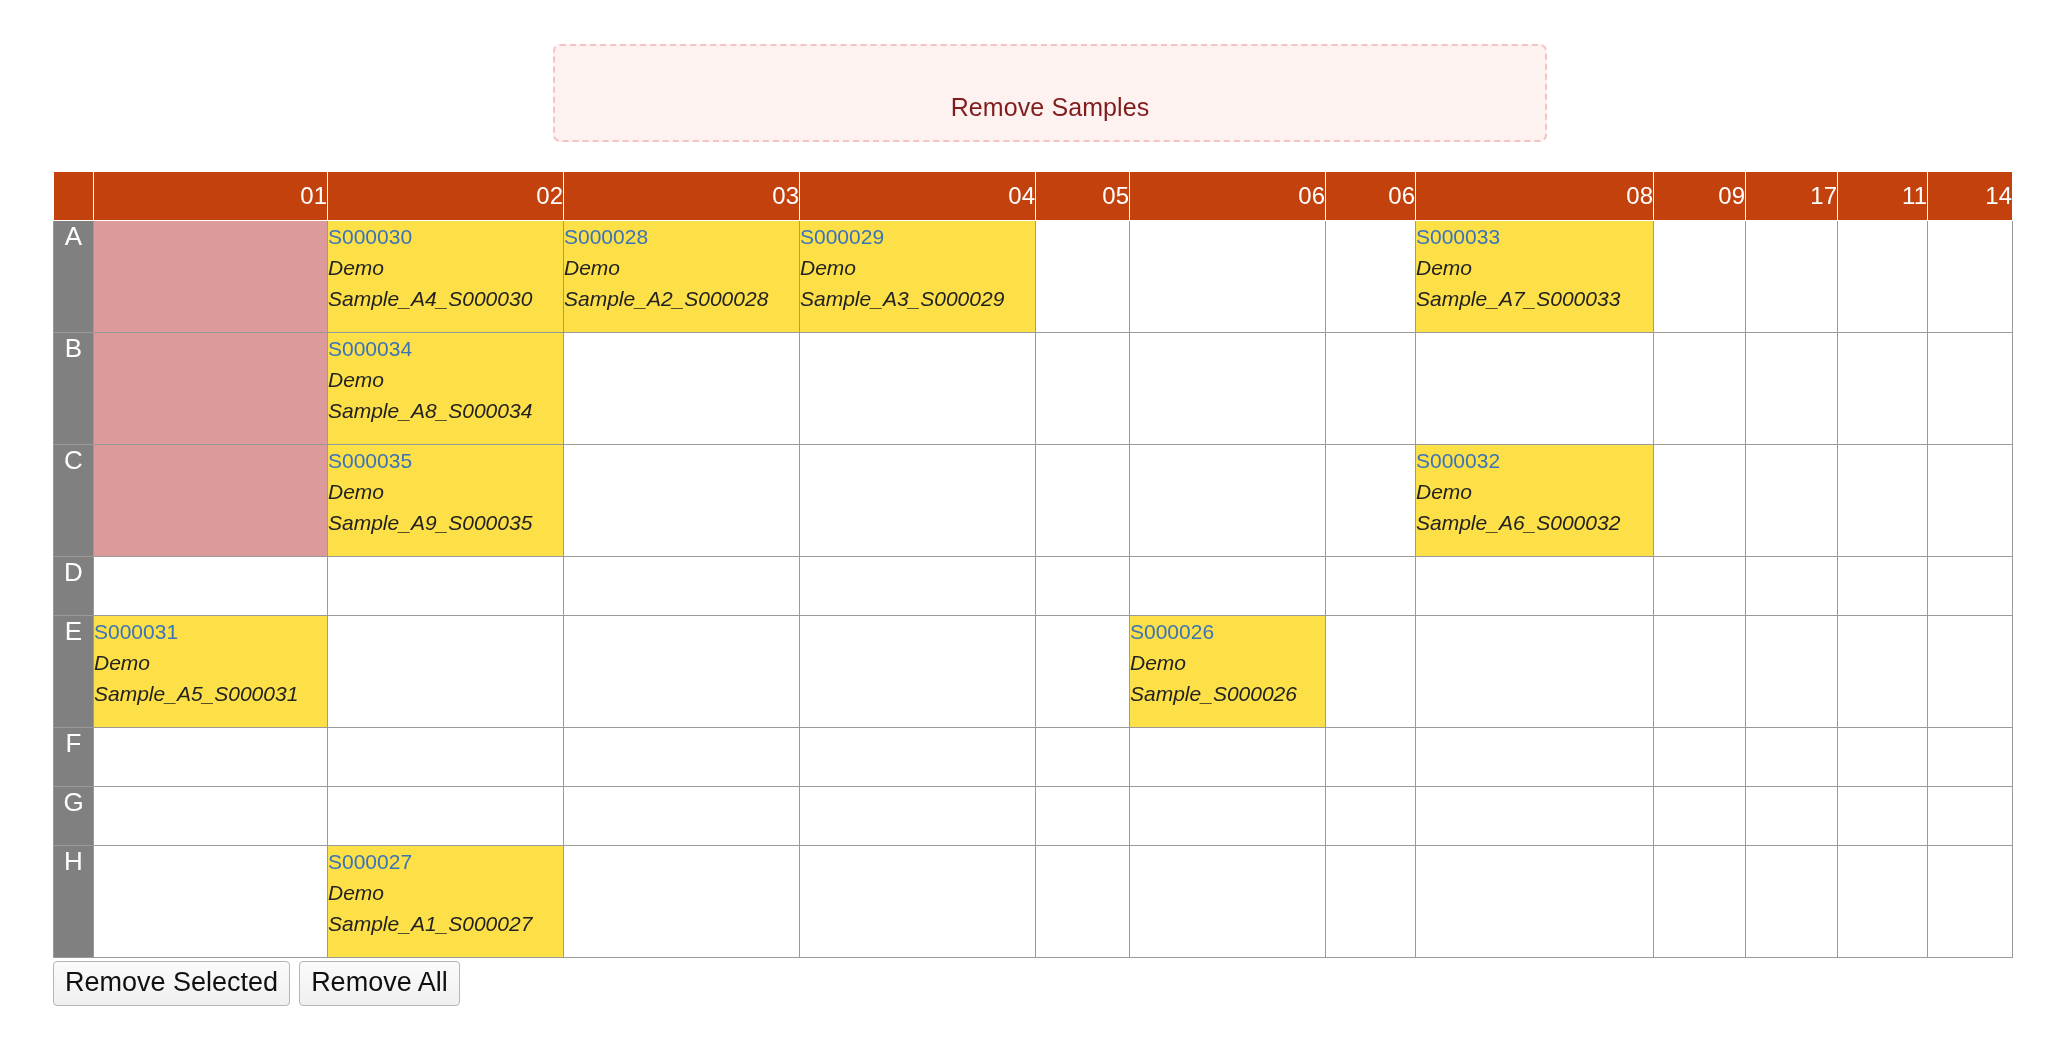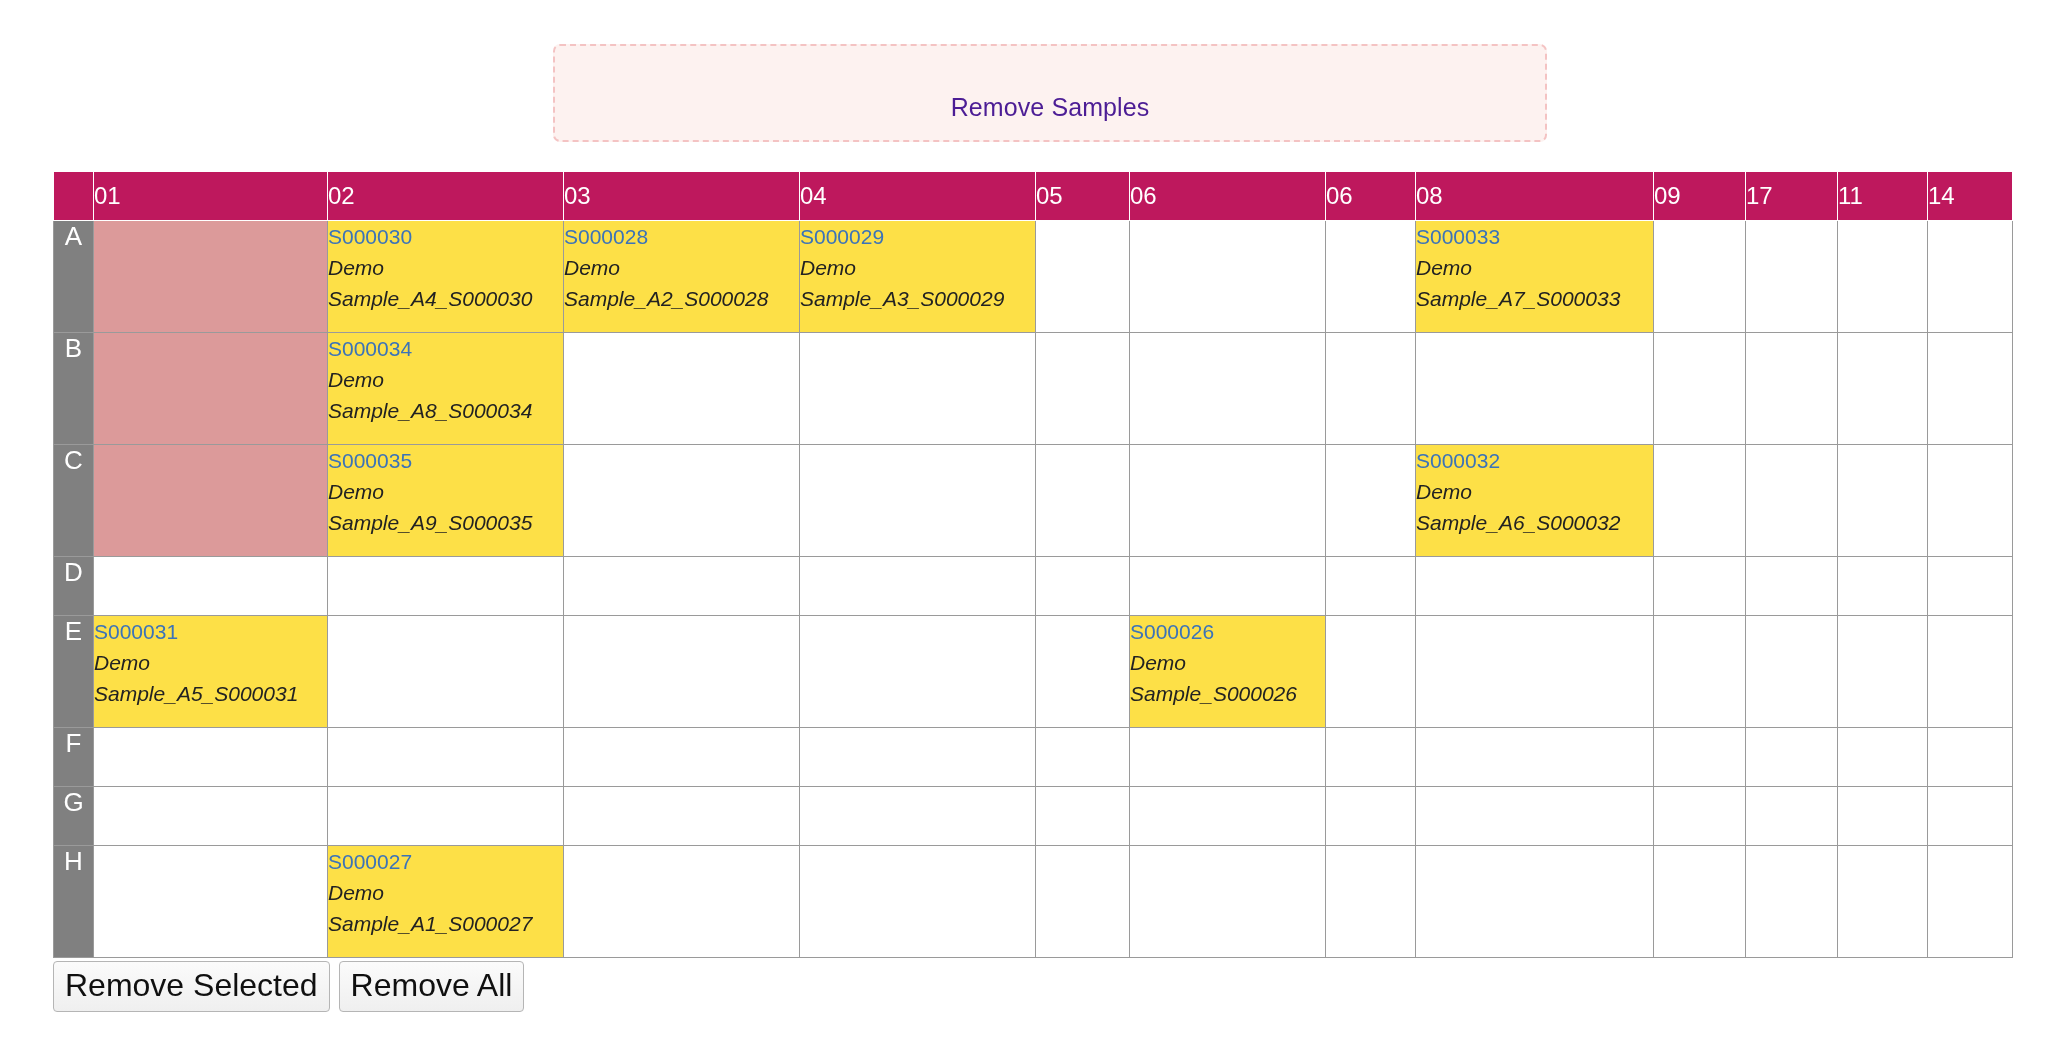--- a/index.html
+++ b/index.html
@@ -27,21 +27,21 @@
     box-sizing: border-box;
     background: #fdf2f0;
     border: 2px dashed #f4c3c3;
     border-radius: 7px;
     display: flex;
     align-items: center;
     justify-content: center;
   }
   #dropzone-label {
     font-size: 25px;
-    color: #4c1d95;
+    color: #7f1d1d;
     letter-spacing: 0.1px;
     margin-top: 28px;
   }
 
   
   #plate-wrap {
     margin-top: 29px;
     padding-left: 53px;
   }
   table#plate {
@@ -49,26 +49,26 @@
     table-layout: fixed;
     width: 1959px;
   }
   table#plate th, table#plate td {
     border: 1px solid #9a9a9a;
     padding: 0;
     vertical-align: top;
   }
   
   table#plate thead th {
-    background: #be185d;
+    background: #c2410c;
     color: #ffffff;
     font-weight: normal;
     font-size: 24px;
     height: 48px;
-    text-align: left;
+    text-align: right;
     vertical-align: middle;
     border-color: #ffffff;
   }
   th.corner-header {
     background: #808080;
     border-color: #ffffff;
   }
   
   th.row-header {
     background: #808080;
@@ -108,21 +108,21 @@
 
   
   #button-bar {
     margin-top: 3px;
     padding-left: 53px;
     display: flex;
     gap: 9px;
   }
   .plain-button {
     font-family: "Liberation Sans", sans-serif;
-    font-size: 32px;
+    font-size: 27px;
     color: #101010;
     background: linear-gradient(#fbfbfb, #efefef);
     border: 1px solid #b5b5b5;
     border-radius: 4px;
     padding: 5px 11px 7px 11px;
     cursor: pointer;
     line-height: 1.15;
   }
 </style>
 </head>

